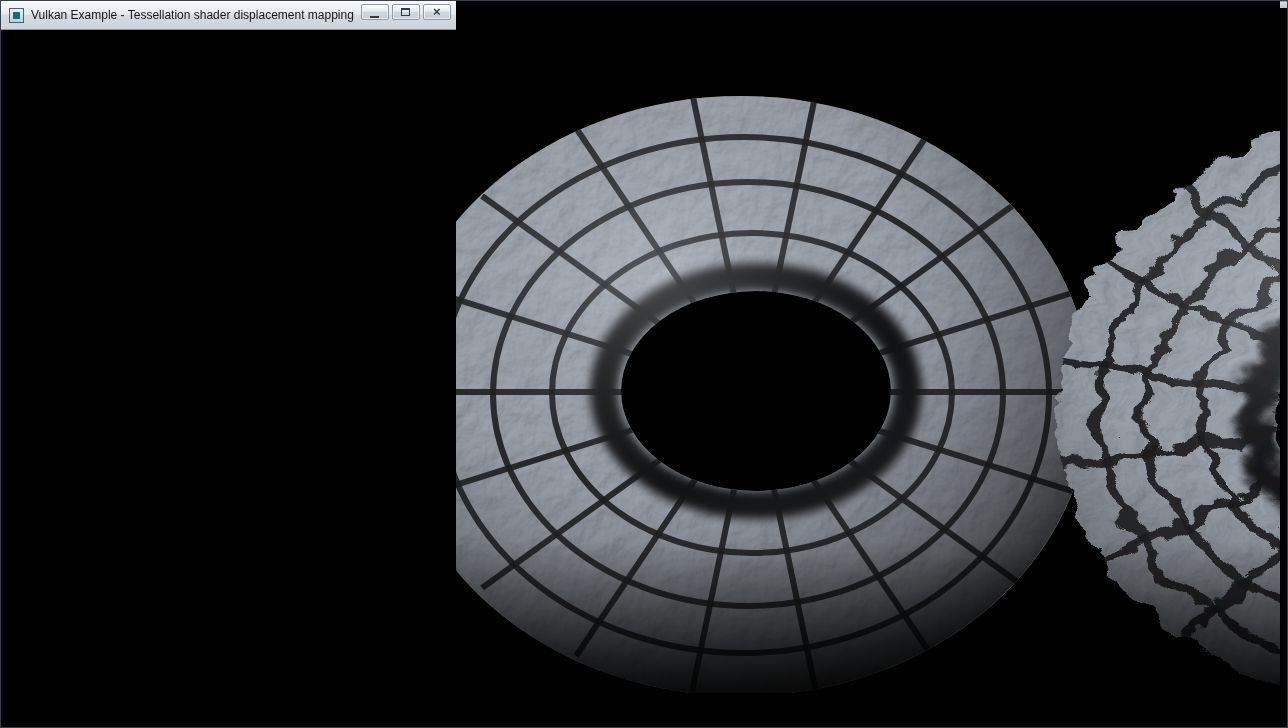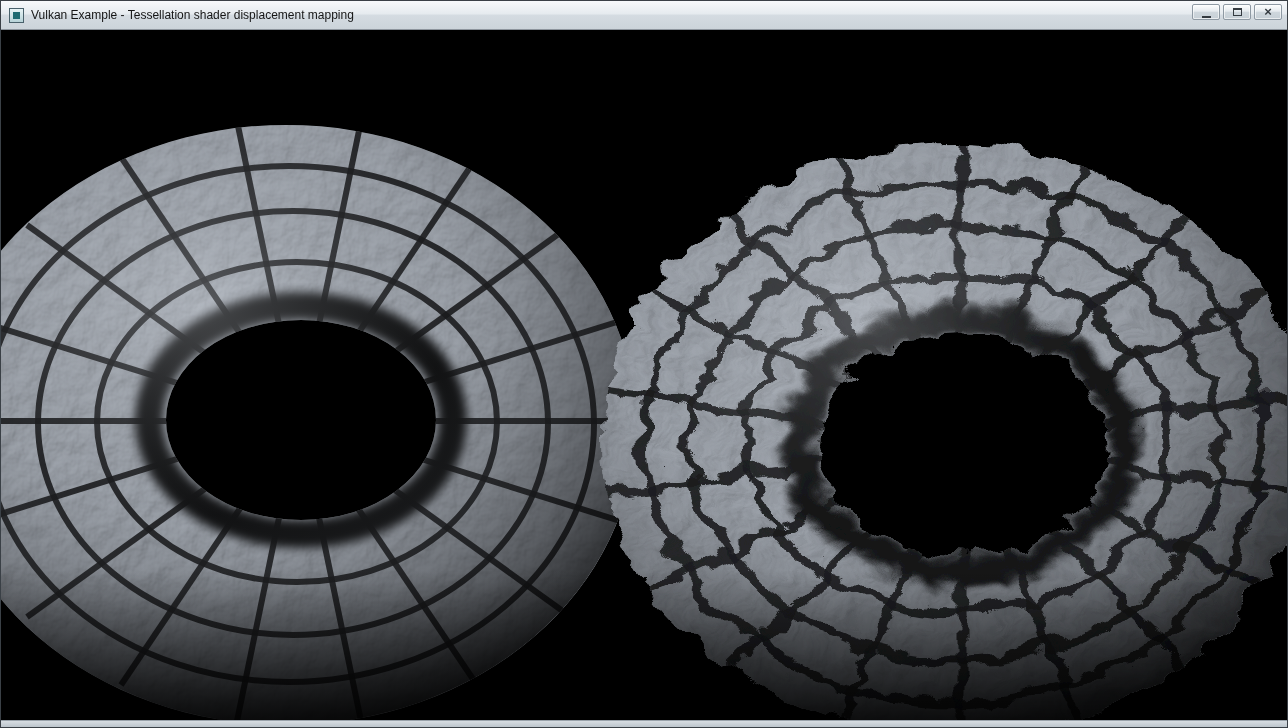--- a/index.html
+++ b/index.html
@@ -1,18 +1,18 @@
 <!DOCTYPE html>
 <html><head>
 <meta charset="utf-8">
 <style>
   html,body{margin:0;padding:0;background:#000;}
   .window{
     position:relative;width:1288px;height:728px;
-    display:flex;flex-direction:column;overflow:hidden;
+    display:flex;flex-direction:row;overflow:hidden;
     box-sizing:border-box;border:1px solid #3a4046;background:#000;
     font-family:"Liberation Sans",sans-serif;
   }
   
   .titlebar{
     height:29px;flex:0 0 29px;display:flex;align-items:center;
     padding:0 5px 0 8px;gap:7px;box-sizing:border-box;
     background:linear-gradient(#f7f9fb,#e6ebef 45%,#d4dbe1 52%,#ccd4da);
     border-bottom:1px solid #8d959d;
   }

